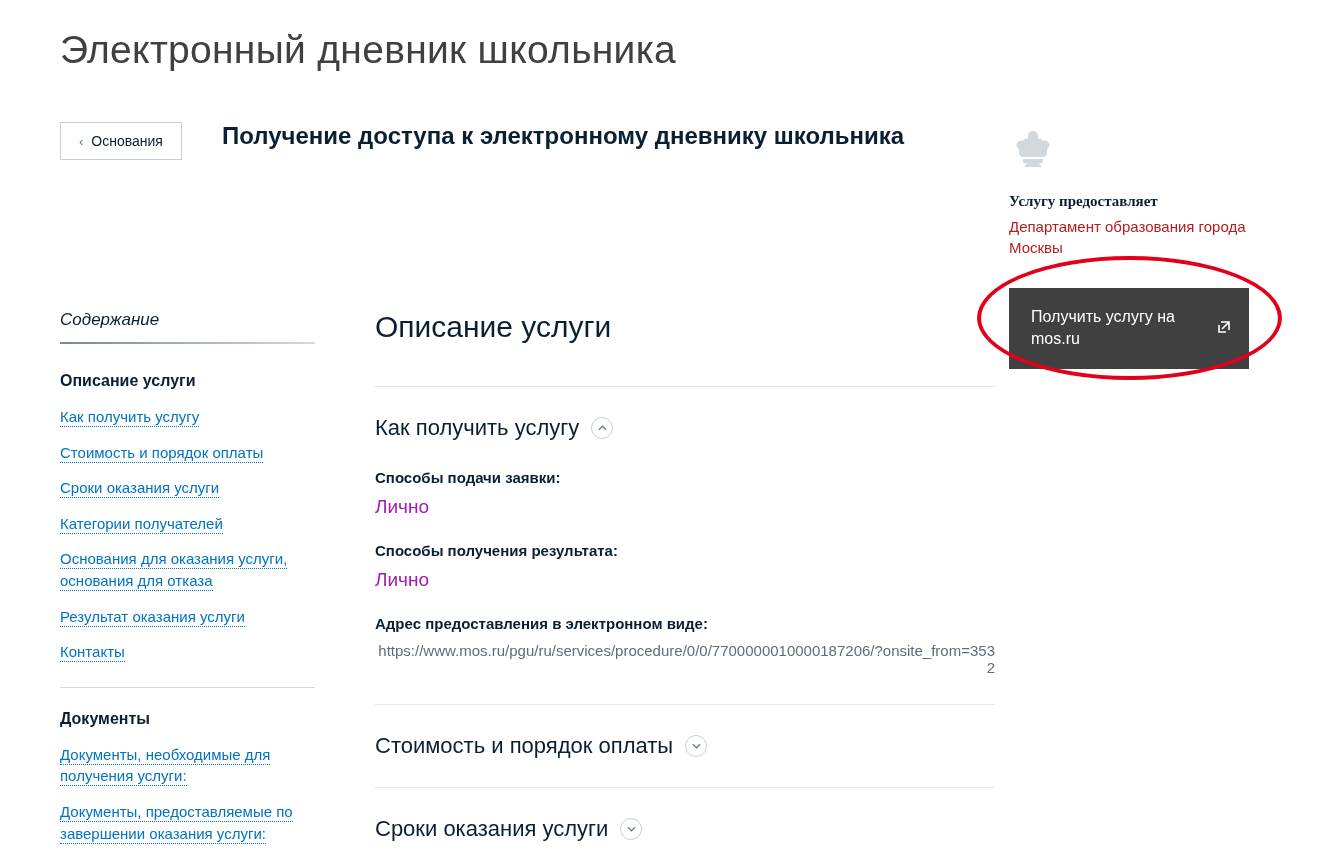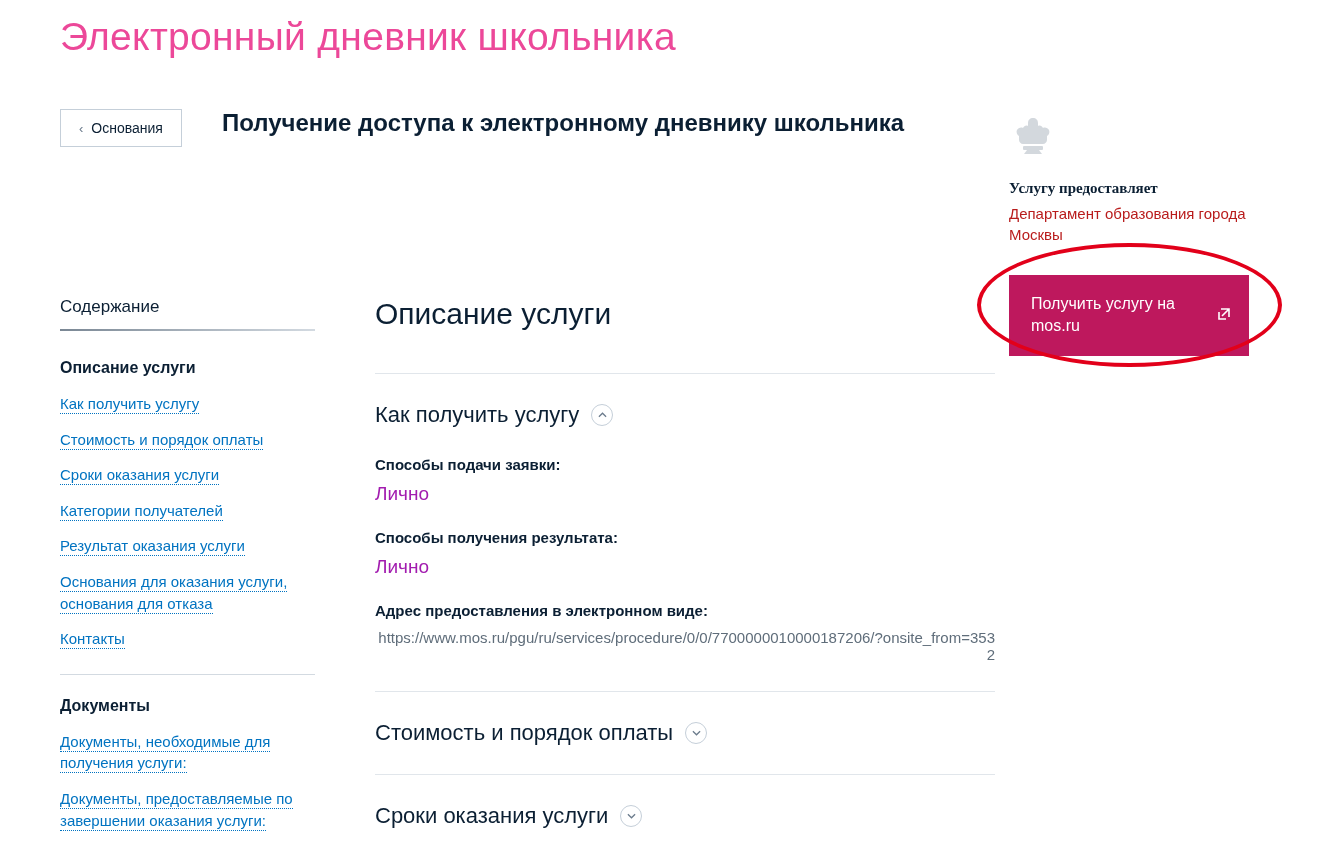--- a/index.html
+++ b/index.html
@@ -7,23 +7,23 @@
       font-family: Arial, Helvetica, sans-serif;
       background: #fff;
       color: #0b1f33;
       width: 1344px;
       min-height: 855px;
       padding: 0 60px;
     }
     h1.page-title {
       font-size: 39px;
       font-weight: 300;
-      color: #ec4899;
+      color: #404040;
       letter-spacing: 0.3px;
-      margin-top: 15px;
+      margin-top: 28px;
       margin-bottom: 50px;
     }
     .top-row {
       display: flex;
       align-items: flex-start;
     }
     .back-btn {
       border: 1px solid #c5cfd9;
       background: #fff;
       font-size: 14px;
@@ -51,20 +51,21 @@
       position: relative;
     }
     .sidebar {
       width: 255px;
       flex-shrink: 0;
     }
     .sidebar-heading {
       font-size: 17px;
       color: #0b1f33;
       margin-bottom: 12px;
+      font-style: italic;
     }
     .sidebar-divider {
       height: 2px;
       background: linear-gradient(to right, #7a8794 0%, #d3dae1 100%);
       margin-bottom: 28px;
     }
     .sidebar-divider.thin {
       height: 1px;
       background: #d3dae1;
       margin-top: 24px;
@@ -165,21 +166,21 @@
     .provider-name {
       font-size: 15px;
       color: #b91c1c;
       line-height: 1.4;
       margin-bottom: 30px;
     }
     .cta-wrap {
       position: relative;
     }
     .cta-btn {
-      background: #be185d;
+      background: #404040;
       color: #fff;
       font-size: 16px;
       border: none;
       padding: 18px 46px 18px 22px;
       width: 240px;
       text-align: left;
       line-height: 1.4;
       cursor: pointer;
       position: relative;
     }
@@ -220,22 +221,22 @@
   <aside class="sidebar">
     <div class="sidebar-heading">Содержание</div>
     <div class="sidebar-divider"></div>
 
     <div class="sidebar-group-title">Описание услуги</div>
     <ul>
       <li><a href="#">Как получить услугу</a></li>
       <li><a href="#">Стоимость и порядок оплаты</a></li>
       <li><a href="#">Сроки оказания услуги</a></li>
       <li><a href="#">Категории получателей</a></li>
+      <li><a href="#">Основания для оказания услуги, основания для отказа</a></li>
       <li><a href="#">Результат оказания услуги</a></li>
-      <li><a href="#">Основания для оказания услуги, основания для отказа</a></li>
       <li><a href="#">Контакты</a></li>
     </ul>
 
     <div class="sidebar-divider thin"></div>
 
     <div class="sidebar-group-title">Документы</div>
     <ul>
       <li><a href="#">Документы, необходимые для получения услуги:</a></li>
       <li><a href="#">Документы, предоставляемые по завершении оказания услуги:</a></li>
     </ul>

